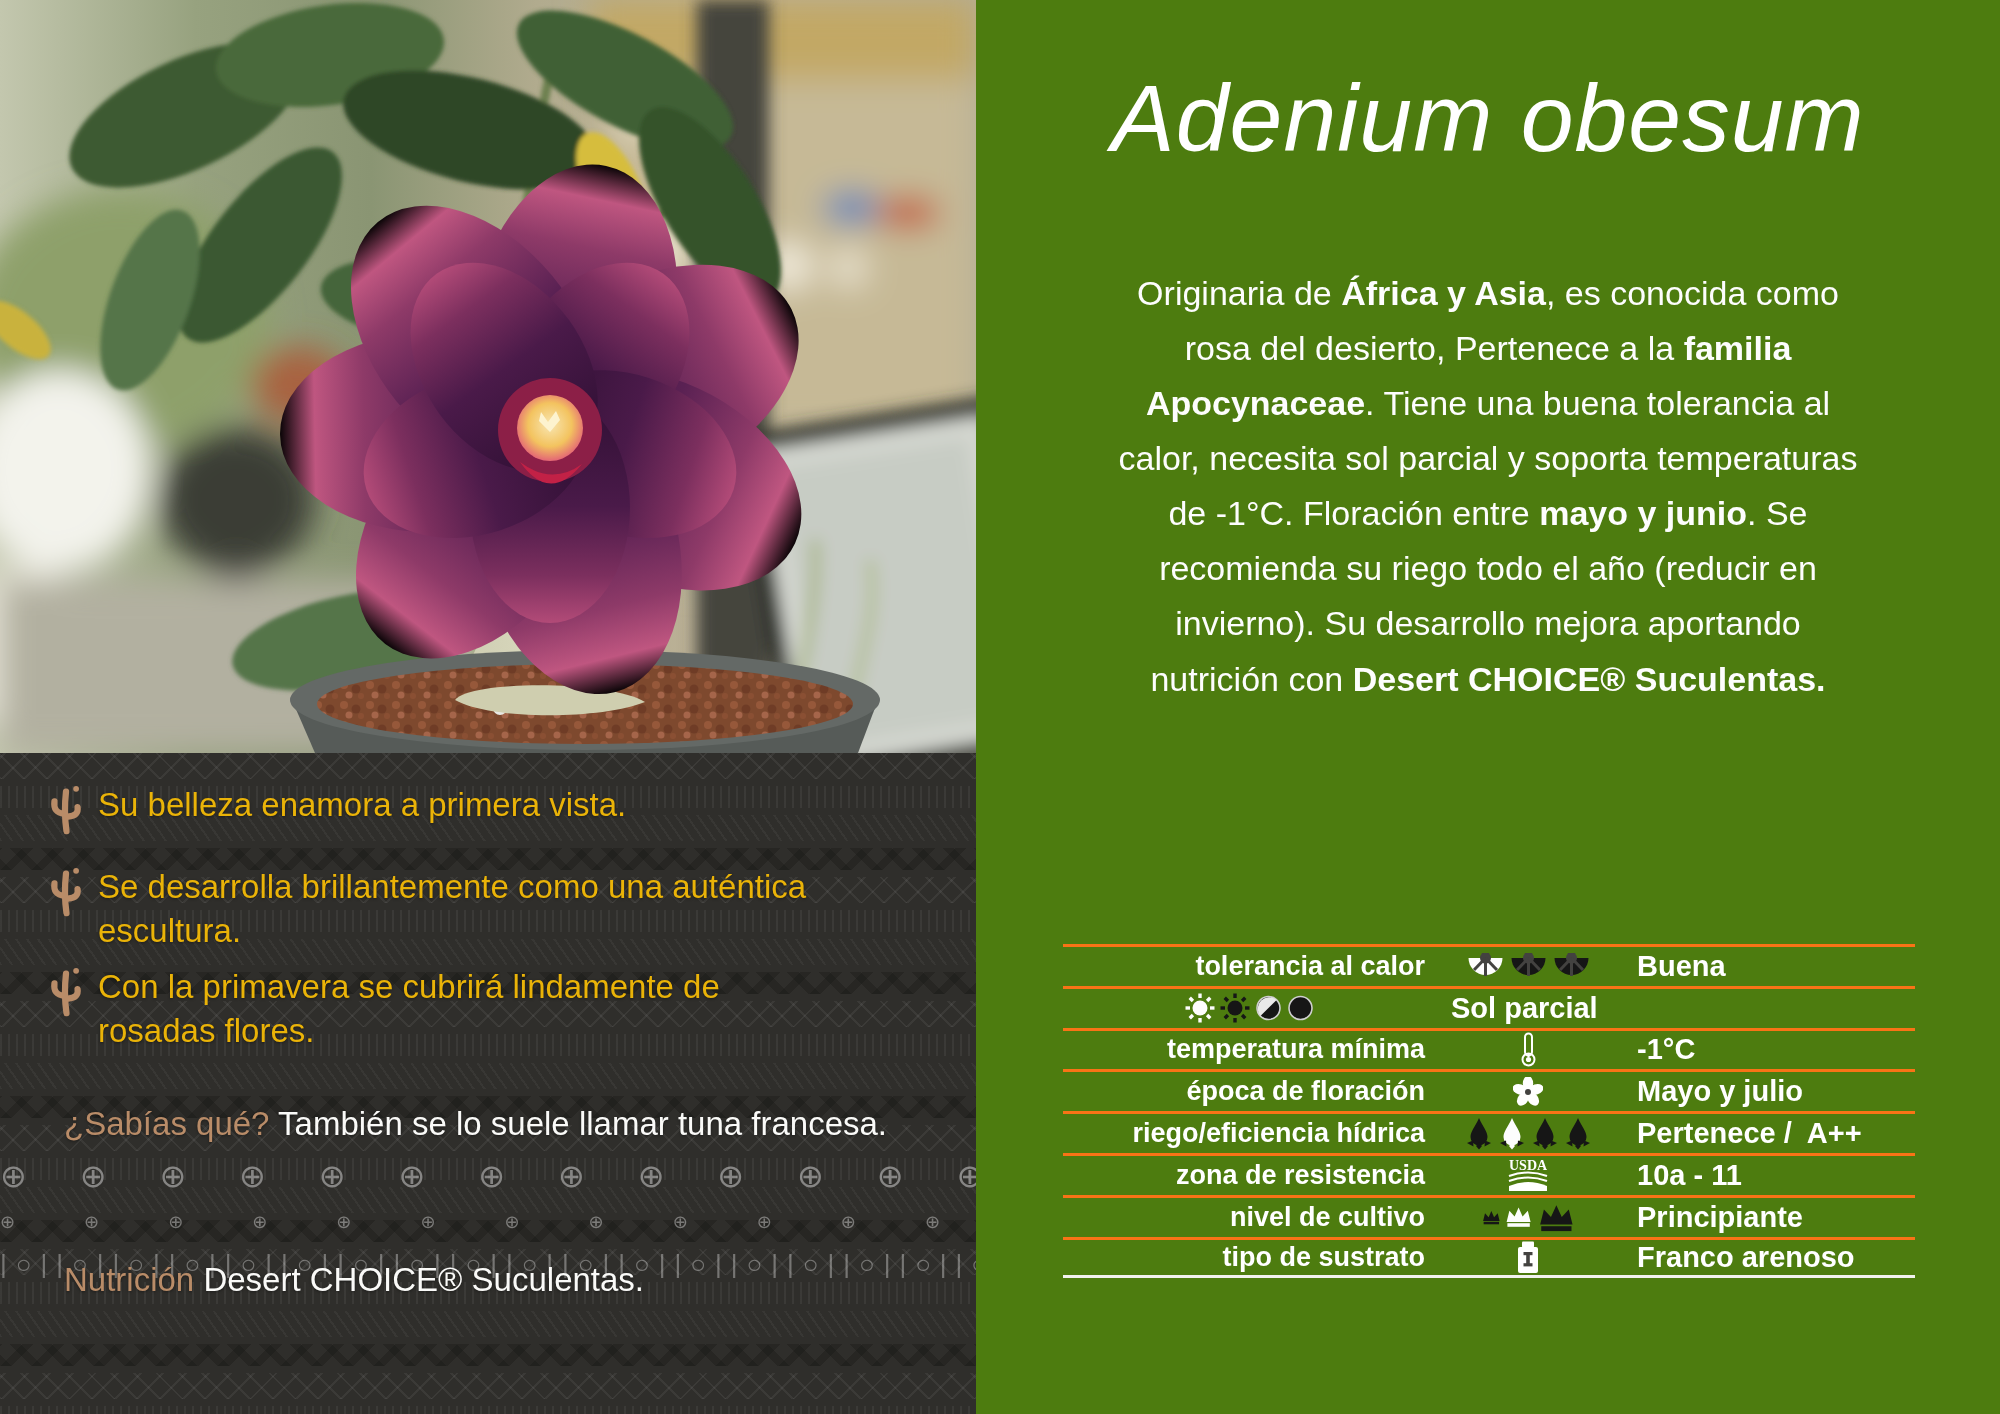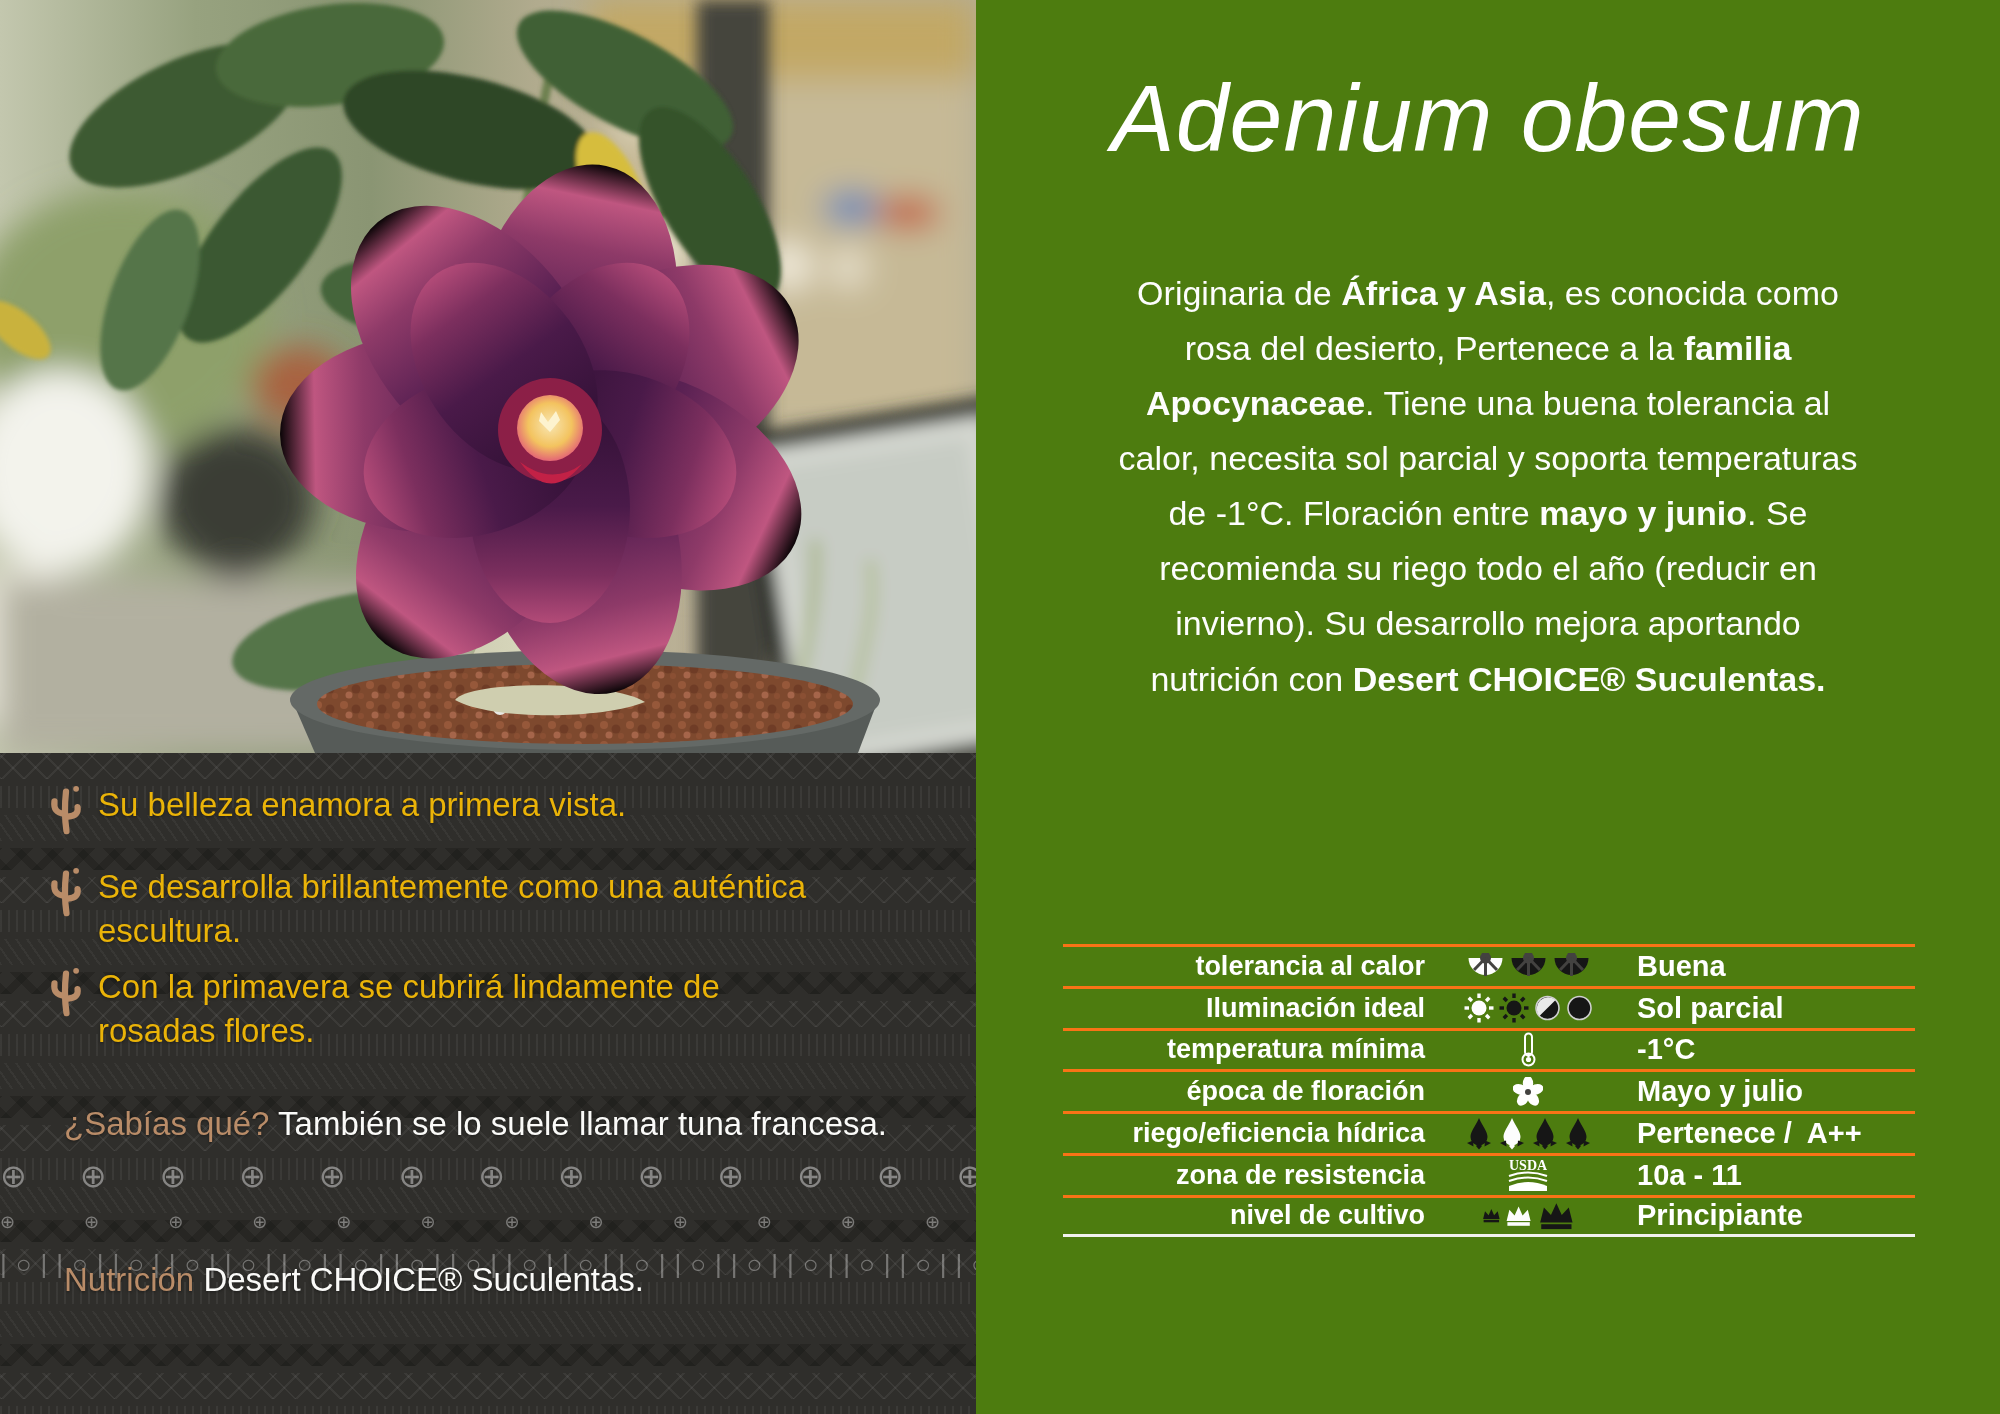--- a/index.html
+++ b/index.html
@@ -329,21 +329,20 @@
     <line x1="19.5" y1="5" x2="8" y2="17"></line>
                 <line x1="19.5" y1="5" x2="19.5" y2="23"></line>
                 <line x1="19.5" y1="5" x2="31" y2="17"></line>
   </g>
             </svg>
           </span>
         </div>
     <div class="care-value">Buena</div>
       </div>
       <div class="care-row">
-        <div class="care-label">Iluminación ideal</div>
     <div class="care-icons">
           <span>
             <svg width="30" height="30" viewBox="0 0 30 30">
               <circle cx="15" cy="15" r="7.5" fill="#fdfdfd"></circle>
               <line x1="25" y1="15" x2="29.5" y2="15" stroke="#fdfdfd" stroke-width="3.4"></line>
               <line x1="22.071067811865476" y1="22.071067811865476" x2="25.25304832720494" y2="25.253048327204937" stroke="#fdfdfd" stroke-width="3.4"></line>
               <line x1="15" y1="25" x2="15" y2="29.5" stroke="#fdfdfd" stroke-width="3.4"></line>
               <line x1="7.928932188134525" y1="22.071067811865476" x2="4.746951672795062" y2="25.25304832720494" stroke="#fdfdfd" stroke-width="3.4"></line>
               <line x1="5" y1="15.000000000000002" x2="0.5" y2="15.000000000000002" stroke="#fdfdfd" stroke-width="3.4"></line>
               <line x1="7.928932188134523" y1="7.928932188134525" x2="4.746951672795058" y2="4.746951672795062" stroke="#fdfdfd" stroke-width="3.4"></line>
@@ -477,14 +476,29 @@
           </span>
           <span>
             <svg width="36.72" height="29.160000000000004" viewBox="0 0 34 27">
   <path d="M2 20 L5.5 6 L12 13 L17 2 L22 13 L28.5 6 L32 20 Z" fill="#161616"></path>
   <rect x="3" y="21.5" width="28" height="4.5" fill="#161616"></rect>
             </svg>
           </span>
         </div>
     <div class="care-value">Principiante</div>
       </div>
+      <div class="care-row">
+        <div class="care-label">tipo de sustrato</div>
+    <div class="care-icons">
+          <span>
+            <svg width="30" height="35" viewBox="0 0 30 35">
+   <rect x="9" y="1.5" width="12" height="6" rx="1" fill="#fff"></rect>
+   <rect x="5" y="7" width="20" height="26" rx="2" fill="#fff"></rect>
+   <rect x="10.5" y="12" width="9" height="3.2" fill="#434240"></rect>
+   <rect x="13.2" y="14" width="3.6" height="10" fill="#434240"></rect>
+   <rect x="10.5" y="23.2" width="9" height="3.2" fill="#434240"></rect>
+            </svg>
+          </span>
+        </div>
+    <div class="care-value">Franco arenoso</div>
+      </div>
     </div>
 </div>
 
 </body></html>

